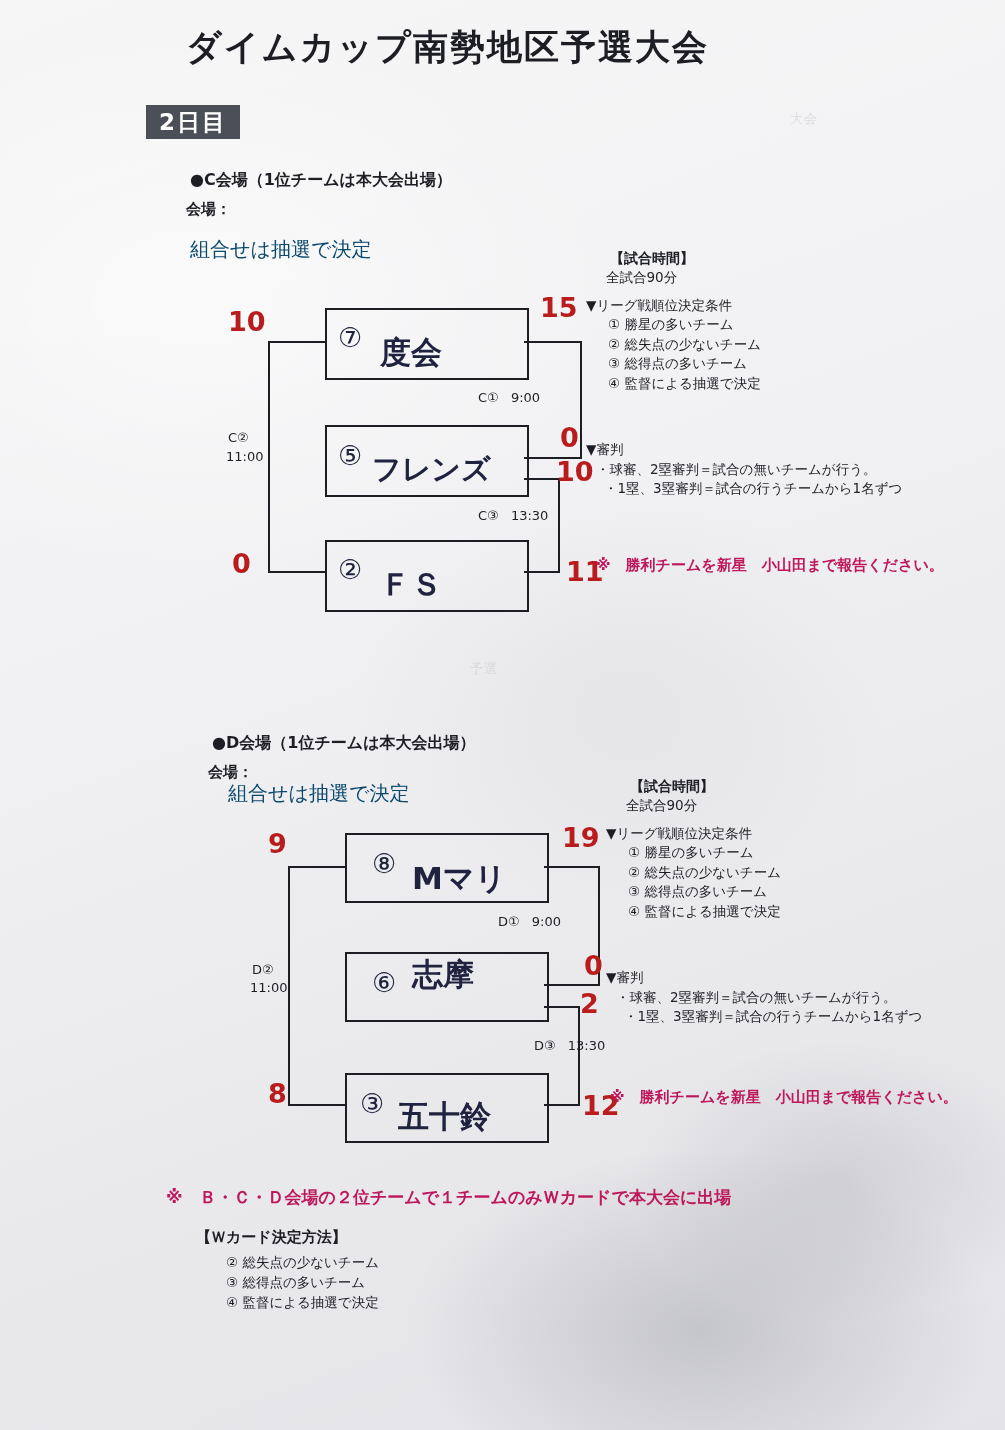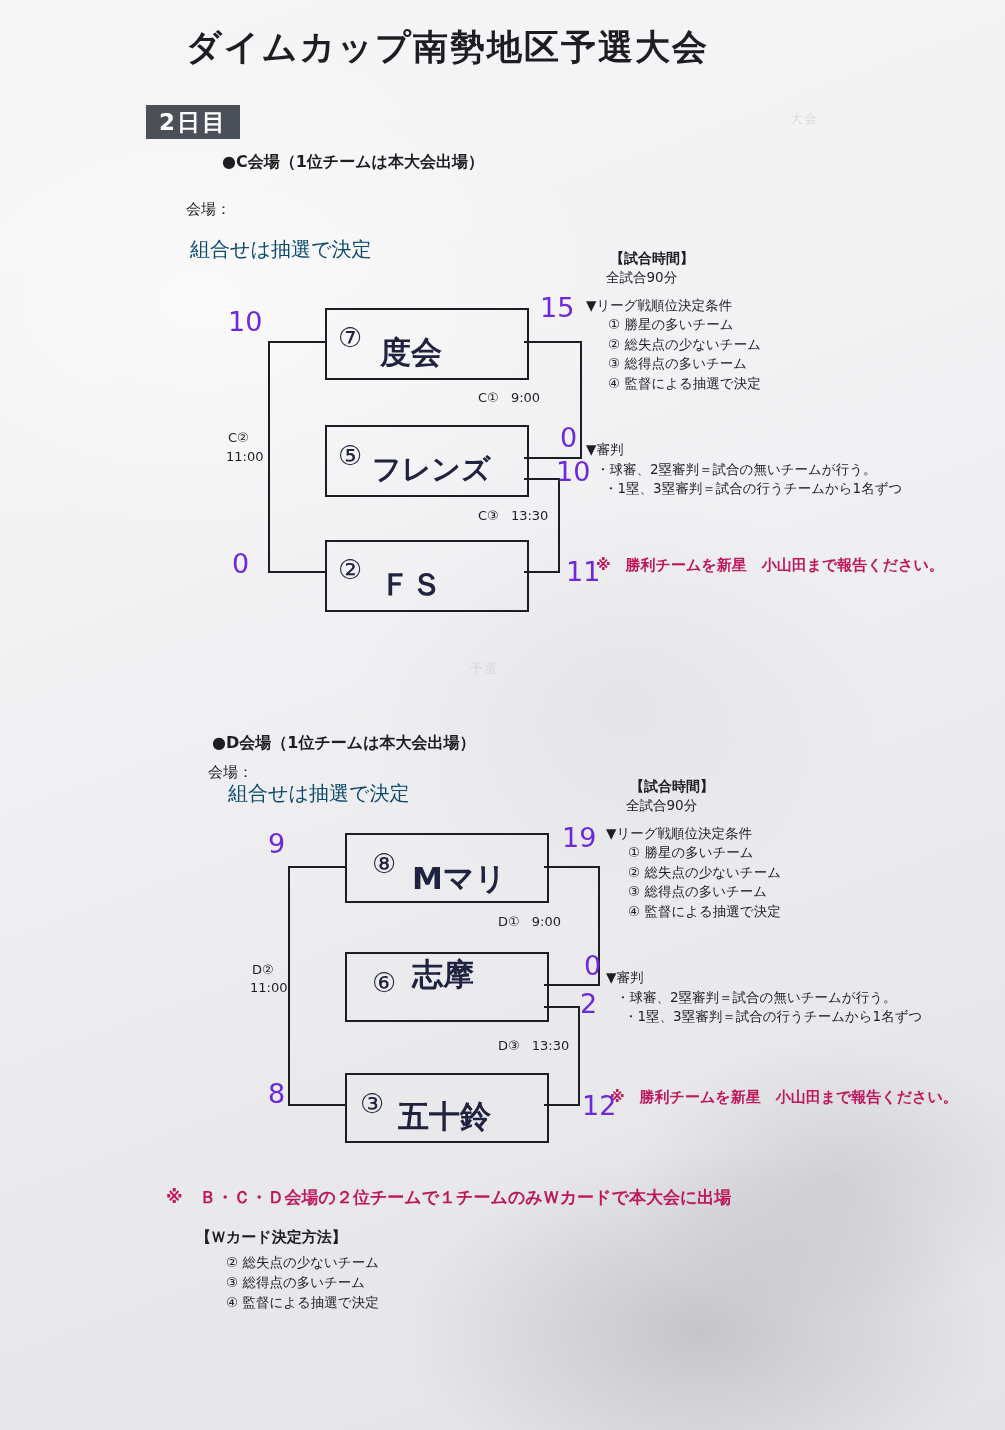--- a/index.html
+++ b/index.html
@@ -32,38 +32,38 @@
     font-family:"DejaVu Sans", sans-serif;
   }
   #day-badge{
     position:absolute;left:146px;top:105px;width:94px;height:34px;
     background:#4b5058;color:#fff;font-size:23px;font-weight:bold;
     display:flex;align-items:center;justify-content:center;letter-spacing:2px;
   }
 
   
   .sec-head{position:absolute;font-size:16px;font-weight:bold;color:#1d1e24;}
-  .sec-sub{position:absolute;font-size:15px;color:#1d1e24;}
+  .sec-sub{position:absolute;font-size:15px;color:#1d1e24;font-weight:bold;}
   .sec-note{position:absolute;font-size:20px;font-weight:normal;color:#0c4a6e;}
 
   
   .team-box{
     position:absolute;border:2px solid #1d1e24;background:transparent;
   }
   .team-name{
     position:absolute;font-size:31px;color:#20233f;
     font-family:"DejaVu Sans", sans-serif;font-weight:700;
     white-space:nowrap;
     margin-top:16px;
   }
   .seed{
     position:absolute;font-size:27px;color:#20233f;
   }
   .score{
-    position:absolute;font-size:27px;color:#6d28d9;font-weight:400;
+    position:absolute;font-size:27px;color:#b91c1c;font-weight:700;
   }
   .line{position:absolute;background:#1d1e24;}
   .h-line{height:2px;}
   .v-line{width:2px;}
   .match-lbl{position:absolute;font-size:13px;color:#1d1e24;white-space:nowrap;}
 
   
   .info{position:absolute;color:#1d1e24;}
   .info .ttl{font-size:14px;font-weight:bold;margin-left:24px;}
   .info .row{font-size:13.5px;line-height:1.45;}
@@ -78,21 +78,21 @@
 <body>
 
 <div class="paper"></div>
 
 <div class="ghost" style="left:790px;top:110px;">大会</div>
 <div class="ghost" style="left:470px;top:660px;">予選</div>
 
 <div id="doc-title">ダイムカップ南勢地区予選大会</div>
 <div id="day-badge">2日目</div>
 
-<div class="sec-head" style="left:190px;top:152px;margin-left:32px;">●C会場（1位チームは本大会出場）</div>
+<div class="sec-head" style="left:190px;top:170px;">●C会場（1位チームは本大会出場）</div>
 <div class="sec-sub" style="left:186px;top:200px;">会場：</div>
 <div class="sec-note" style="left:190px;top:236px;">組合せは抽選で決定</div>
 
 <div class="team-box" style="left:325px;top:308px;width:200px;height:68px;"></div>
 <div class="team-box" style="left:325px;top:425px;width:200px;height:68px;"></div>
 <div class="team-box" style="left:325px;top:540px;width:200px;height:68px;"></div>
 
 <div class="seed" style="left:338px;top:322px;">⑦</div>
 <div class="team-name" style="left:380px;top:316px;">度会</div>
 
@@ -184,21 +184,21 @@
 <div class="score" style="left:580px;top:988px;">2</div>
 <div class="score" style="left:582px;top:1090px;">12</div>
 
 <div class="match-lbl" style="left:498px;top:914px;">
   <span style="margin-right: 8px;">D①</span>
   <span>9:00</span>
 </div>
 <div class="match-lbl" style="left:252px;top:962px;">D②</div>
 <div class="match-lbl" style="left:250px;top:980px;">11:00</div>
 <div class="match-lbl" style="left:498px;top:1038px;">
-  <span style="margin-right: 8px;">D③</span>
+  <span style="margin-right: 8px; margin-left: 36px;">D③</span>
   <span>13:30</span>
 </div>
 
 <div class="info" style="left:606px;top:778px;width:380px;">
   <div class="ttl">【試合時間】</div>
   <div class="row" style="padding-left:20px;">全試合90分</div>
   <div class="row" style="margin-top:8px;">▼リーグ戦順位決定条件</div>
   <div class="row ind">① 勝星の多いチーム</div>
   <div class="row ind">② 総失点の少ないチーム</div>
   <div class="row ind">③ 総得点の多いチーム</div>

